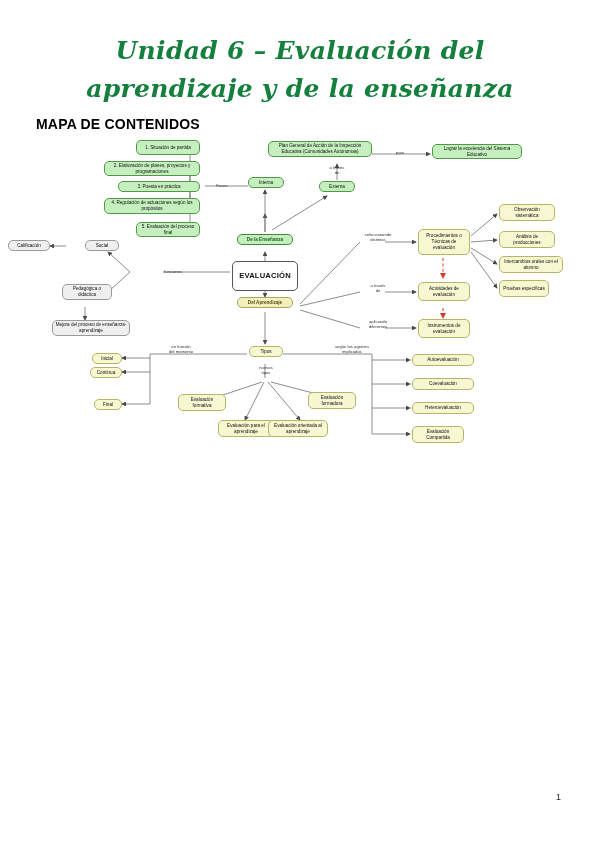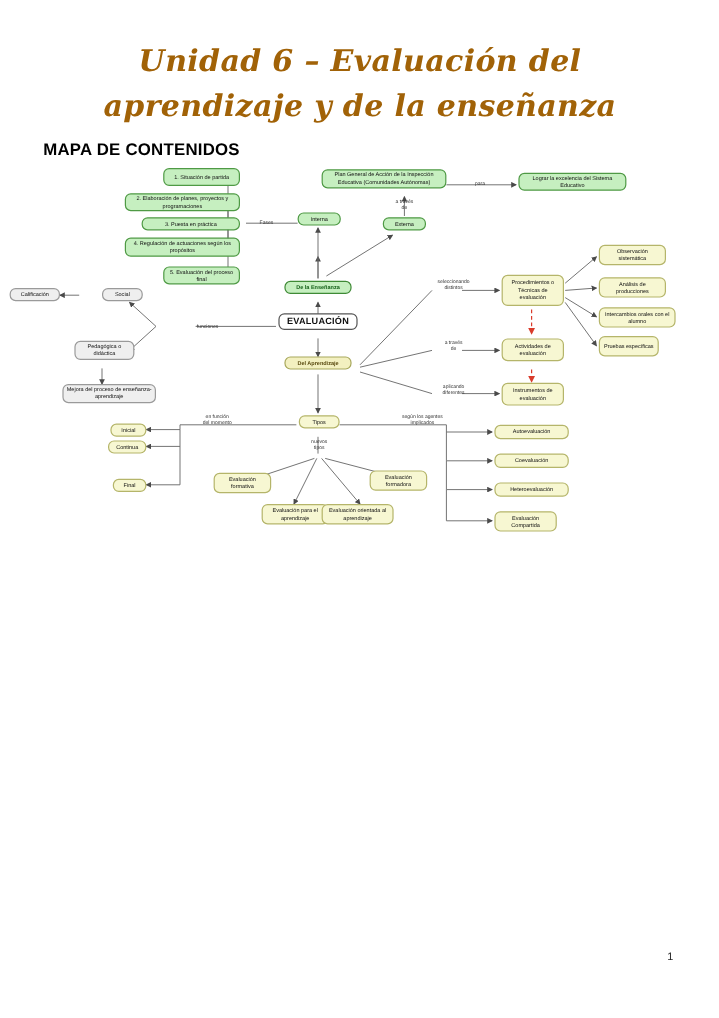--- a/index.html
+++ b/index.html
@@ -6,21 +6,21 @@
   html,body{margin:0;padding:0;}
   body{
     width:599px;height:848px;background:#ffffff;
     font-family:"Liberation Sans", sans-serif;
     position:relative;overflow:hidden;
   }
   #page{position:absolute;left:0;top:0;width:599px;height:848px;}
 
   .title{
     position:absolute;left:40px;top:32px;width:520px;
-    text-align:center;color:#a16207;
+    text-align:center;color:#15803d;
     font-family:"DejaVu Serif", serif;
     font-size:25px;line-height:38px;font-style:italic;font-weight:bold;
     letter-spacing:0.3px;
   }
   .section-label{
     position:absolute;left:36px;top:116px;
     font-size:14px;font-weight:bold;color:#000;letter-spacing:0.2px;
   }
   .page-num{
     position:absolute;left:556px;top:792px;font-size:9px;color:#222;
@@ -120,21 +120,21 @@
         <path d="M264,250 L245,288" marker-end="url(#ah)"></path>
         <path d="M268,250 L300,288" marker-end="url(#ah)"></path>
         <path d="M271,250 L332,266" marker-end="url(#ah)"></path>
       </g>
       <g stroke="#d93b2b" stroke-width="1" stroke-dasharray="3,2.4" fill="none">
         <path d="M443,126 L443,146" marker-end="url(#ahr)"></path>
         <path d="M443,176 L443,186" marker-end="url(#ahr)"></path>
       </g>
     </svg>
 
-    <div class="node n-white" style="left:232px;top:129px;width:66px;height:14px;">EVALUACIÓN</div>
+    <div class="node n-white" style="left:232px;top:129px;width:66px;height:30px;">EVALUACIÓN</div>
     <div class="node n-green-b" style="left:237px;top:102px;width:56px;height:11px;">De la Enseñanza</div>
     <div class="node n-yellow-b" style="left:237px;top:165px;width:56px;height:11px;">Del Aprendizaje</div>
 
     <div class="node n-green" style="left:248px;top:45px;width:36px;height:11px;">Interna</div>
     <div class="node n-green" style="left:319px;top:49px;width:36px;height:11px;">Externa</div>
     <div class="edge-label" style="left:212px;top:51px;width:20px;">Fases</div>
     <div class="edge-label" style="left:322px;top:33px;width:30px;">a través
 de</div>
 
     <div class="node n-green" style="left:268px;top:9px;width:104px;height:16px;">Plan General de Acción de la Inspección Educativa (Comunidades Autónomas)</div>

